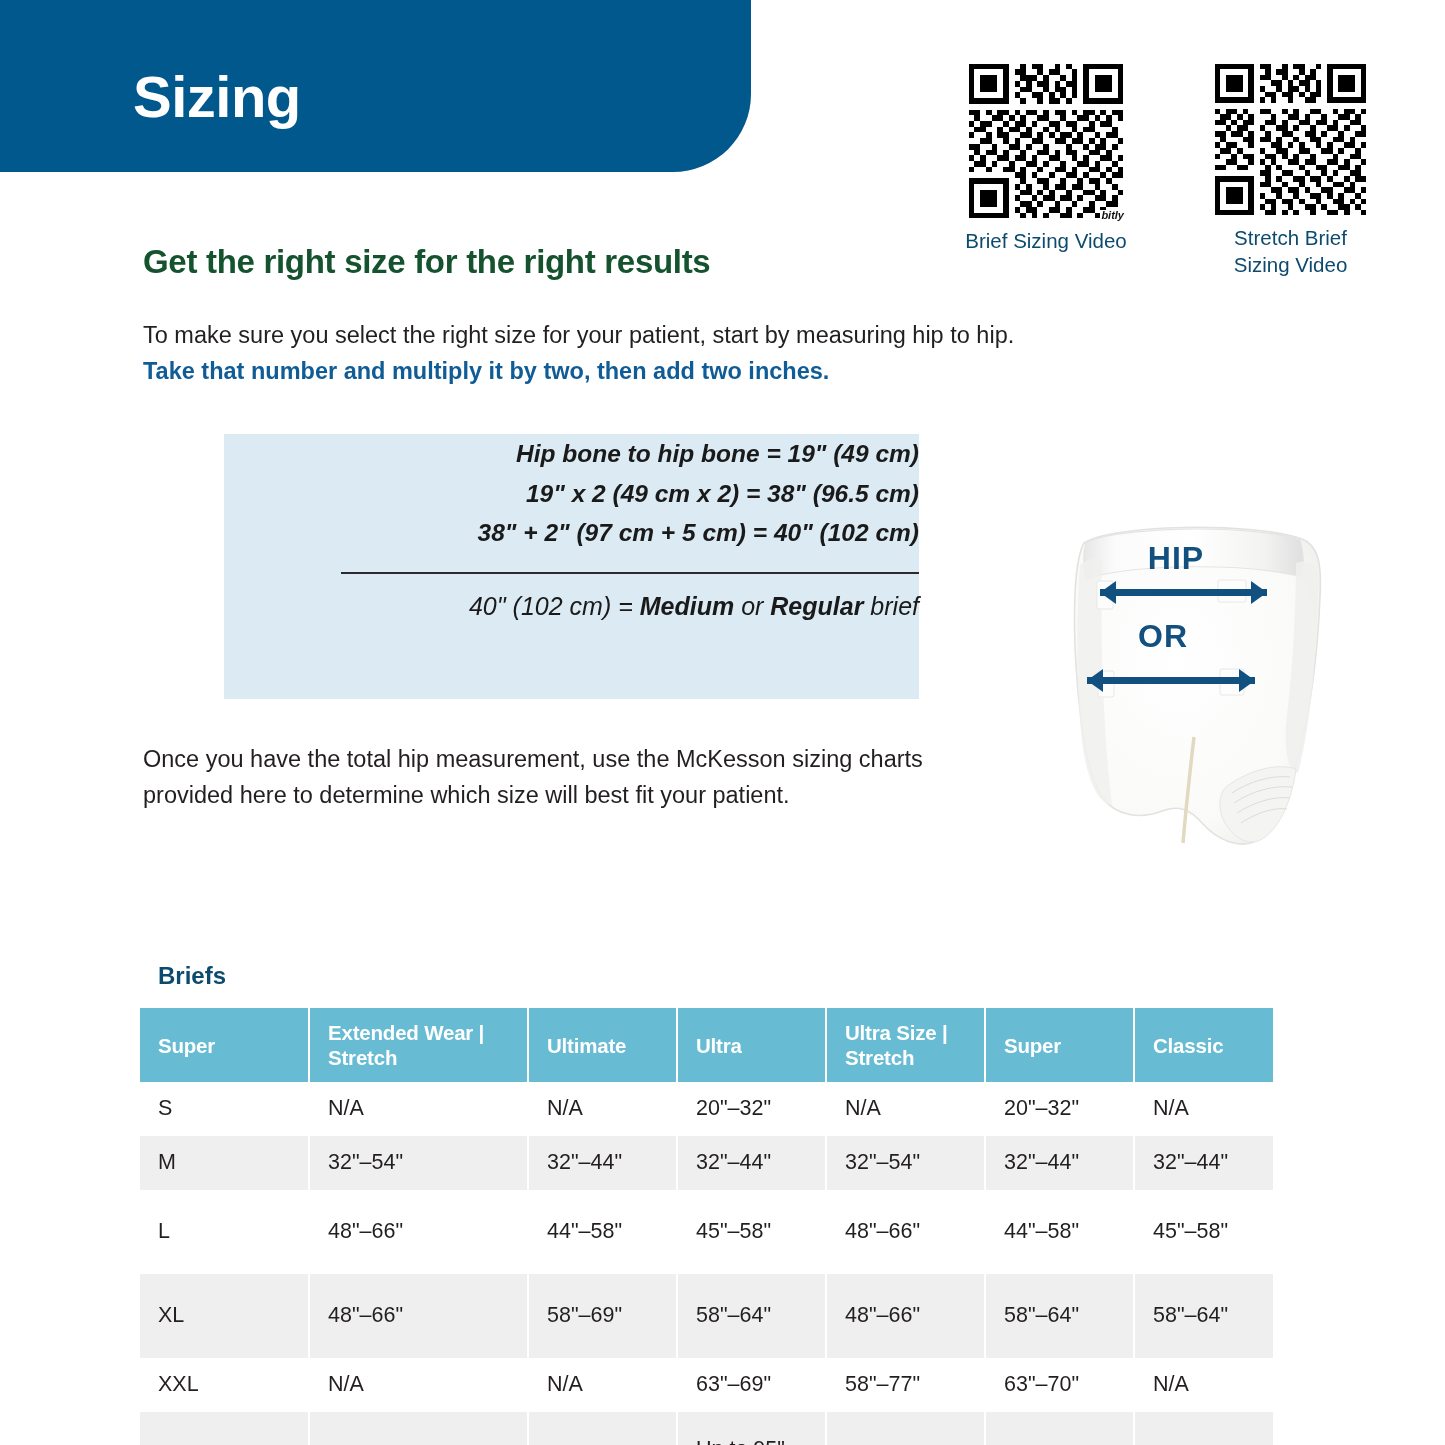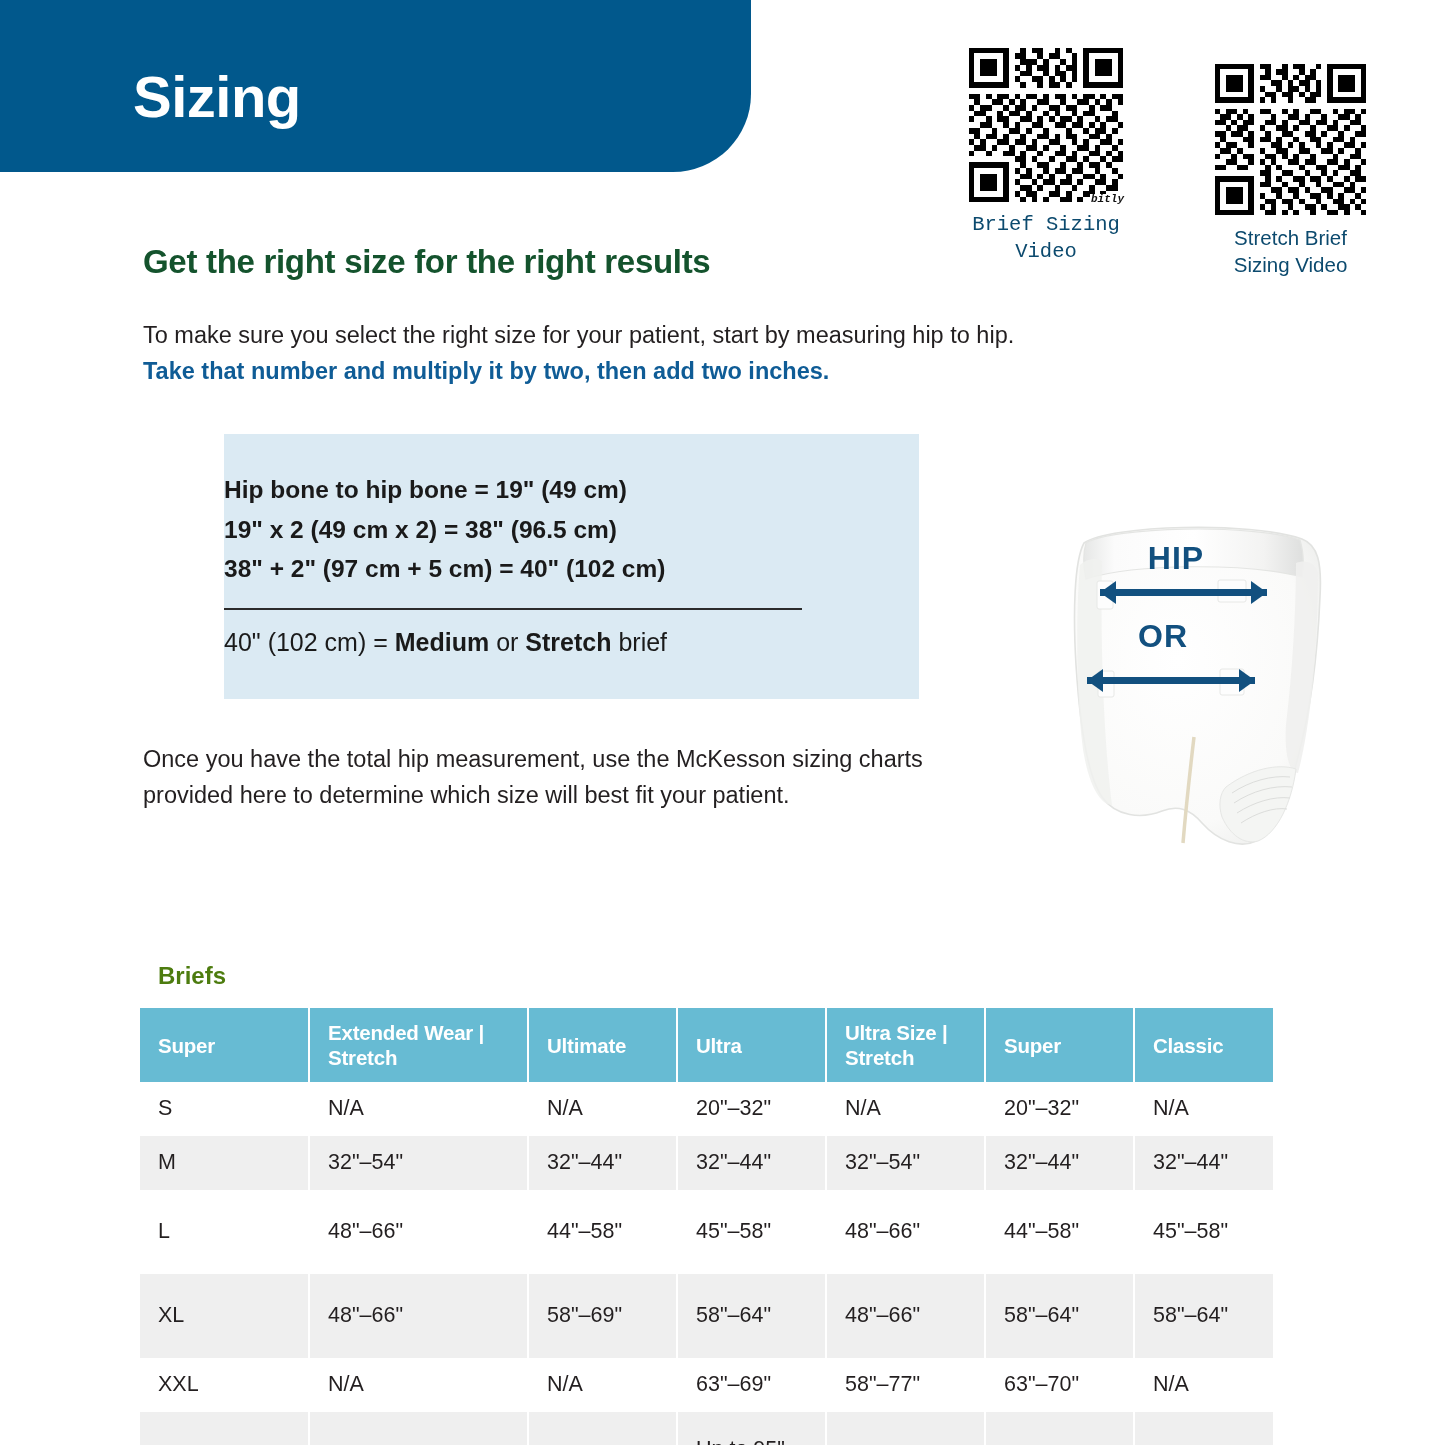--- a/index.html
+++ b/index.html
@@ -22,21 +22,21 @@
     position: absolute; left: 133px; top: 68px;
     color: #ffffff;
     font-size: 58px;
     font-weight: bold;
     letter-spacing: -0.5px;
     line-height: 1;
   }
 
   
   .qr-block { position: absolute; text-align: center; }
-  .qr-left  { left: 963px; top: 42px; width: 166px; font-family: Liberation Mono, monospace; }
+  .qr-left  { left: 963px; top: 58px; width: 166px; }
   .qr-right { left: 1209px; top: 58px; width: 163px; }
   .qr-img { width: 100%; display: block; }
   .qr-wrap { position: relative; }
   .bitly-mark {
     position: absolute; right: 4px; bottom: 3px;
     font-size: 11px; font-style: italic; font-weight: bold;
     color: #111; background: #fff; padding: 0 1px;
     line-height: 11px;
   }
   .qr-caption {
@@ -72,22 +72,22 @@
   }
 
   
   .calcbox {
     position: absolute;
     left: 224px; top: 434px;
     width: 695px; height: 265px;
     background: #DBEAF3;
     display: flex;
     flex-direction: column;
-    align-items: flex-start;
-    padding-top: 36px;
+    align-items: flex-end;
+    font-style: italic;
   }
   .calcline {
     font-size: 24.5px;
     font-weight: bold;
     color: #1a1a1a;
     line-height: 1.62;
     white-space: nowrap;
   }
   .calc-rule {
     width: 578px; height: 2px;
@@ -107,21 +107,21 @@
     left: 1050px; top: 505px;
     width: 300px; height: 348px;
   }
   .product svg { display: block; width: 100%; height: 100%; }
 
   
   .tbl-label {
     position: absolute;
     left: 158px; top: 962px;
     font-size: 24px; font-weight: bold;
-    color: #4d7c0f;
+    color: #0c4a6e;
   }
   .tbl {
     position: absolute;
     left: 140px; top: 1008px;
     width: 1133px;
     border-collapse: collapse;
     table-layout: fixed;
   }
   .tbl col.c0 { width: 169px; }
   .tbl col.c1 { width: 219px; }
@@ -595,21 +595,21 @@
 
   <div class="para para-intro">
     <span>To make sure you select the right size for your patient, start by measuring hip to hip. </span><b>Take that number and multiply it by two, then add two inches.</b>
   </div>
 
   <div class="calcbox">
     <div class="calcline">Hip bone to hip bone = 19" (49 cm)</div>
     <div class="calcline">19" x 2 (49 cm x 2) = 38" (96.5 cm)</div>
     <div class="calcline">38" + 2" (97 cm + 5 cm) = 40" (102 cm)</div>
     <div class="calc-rule"></div>
-    <div class="calc-result"><span>40" (102 cm) = </span><b>Medium</b><span> or </span><b>Stretch</b><span> brief</span></div>
+    <div class="calc-result"><span>40" (102 cm) = </span><b>Medium</b><span> or </span><b>Regular</b><span> brief</span></div>
   </div>
 
   <div class="para para-after">Once you have the total hip measurement, use the McKesson sizing charts provided here to determine which size will best fit your patient.</div>
 
   <div class="product">
     <svg viewBox="0 0 300 348">
       <defs>
         <linearGradient id="briefShade" x1="0" y1="0" x2="1" y2="0">
           <stop offset="0%" stop-color="#e6e7e6"></stop>
           <stop offset="14%" stop-color="#fbfbfb"></stop>

